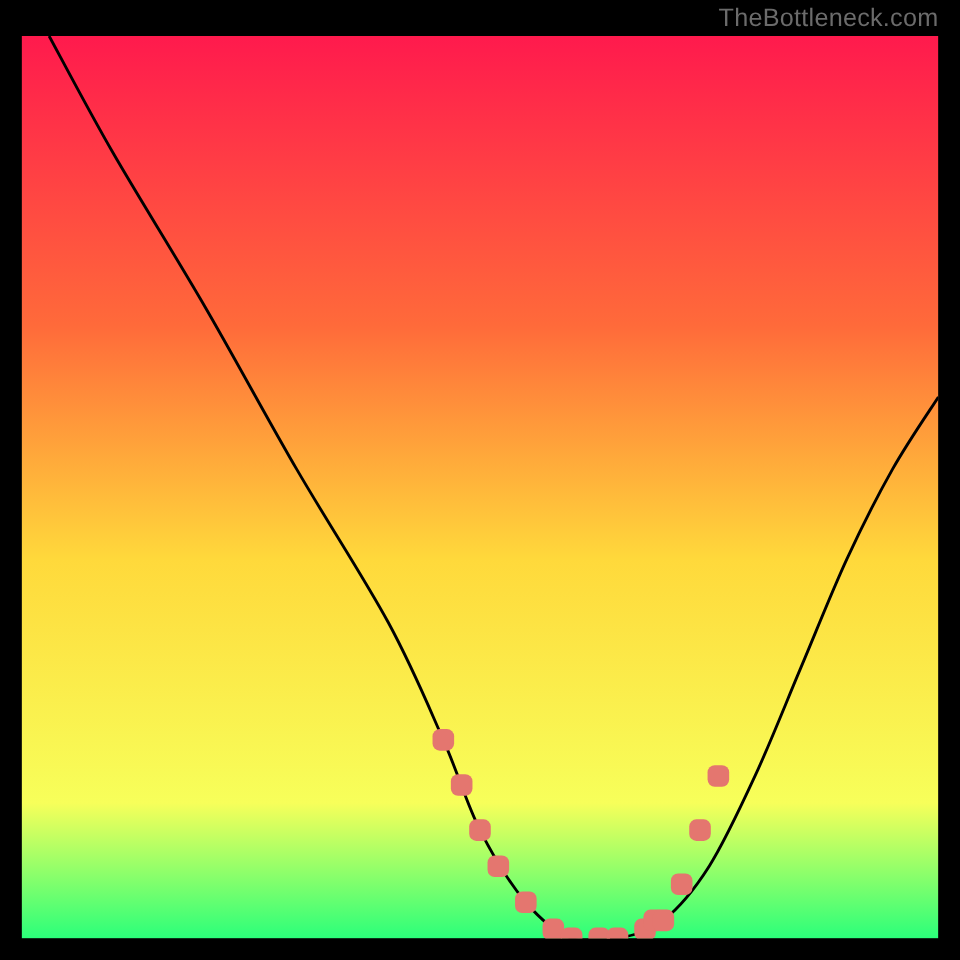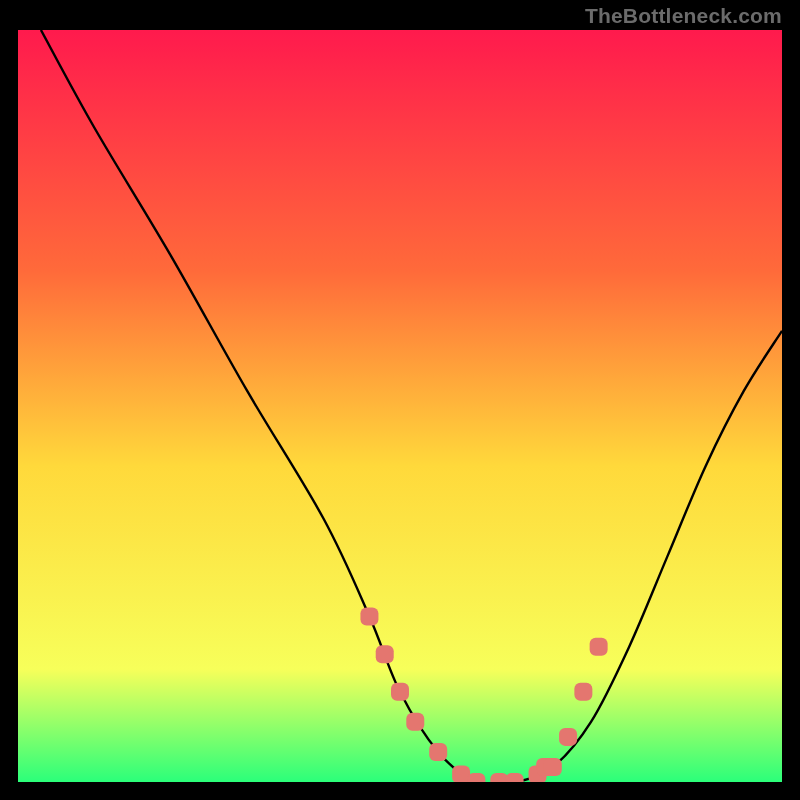--- a/index.html
+++ b/index.html
@@ -25,21 +25,21 @@
     top: 0;
     width: 764px;
     height: 752px;
   }
   .watermark {
     position: absolute;
     top: 4px;
     right: 18px;
     color: #6b6b6b;
     font-size: 21px;
-    font-weight: 700;
+    font-weight: 400;
     letter-spacing: 0.2px;
   }
 </style>
 </head>
 <body>
 
 <div class="watermark">TheBottleneck.com</div>
 
 <div class="frame">
   <svg class="plot" viewBox="0 0 764 752" preserveAspectRatio="none">

